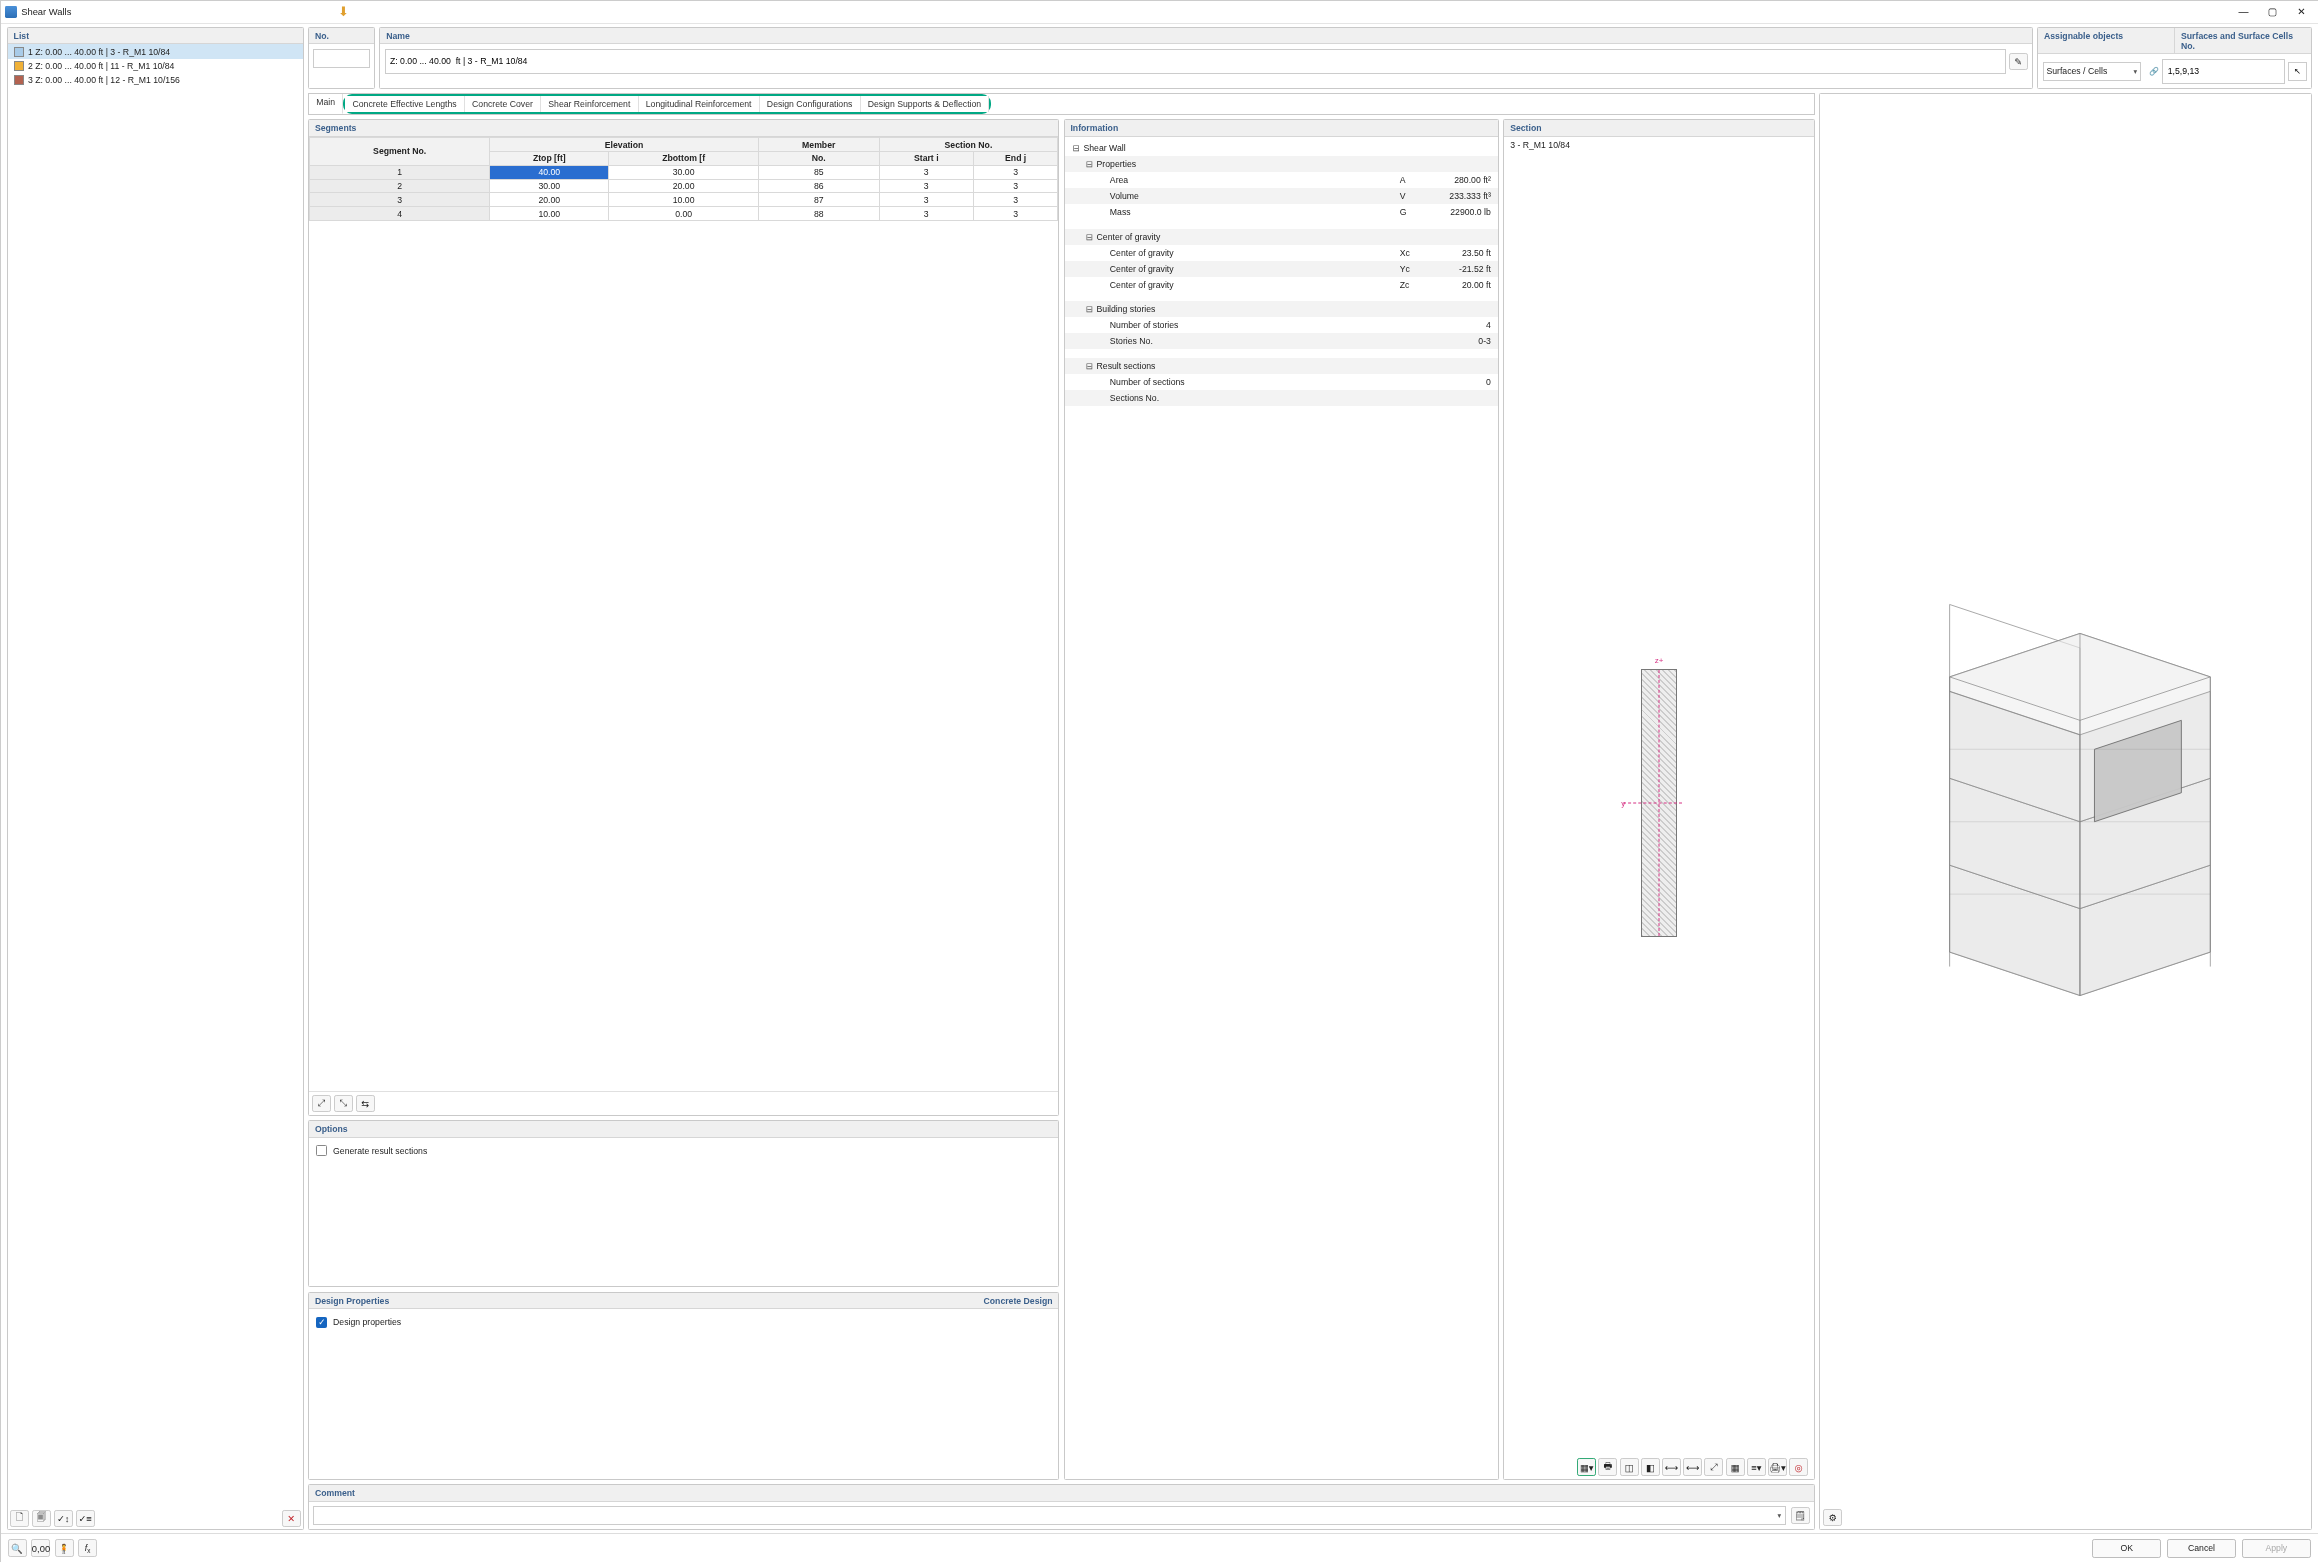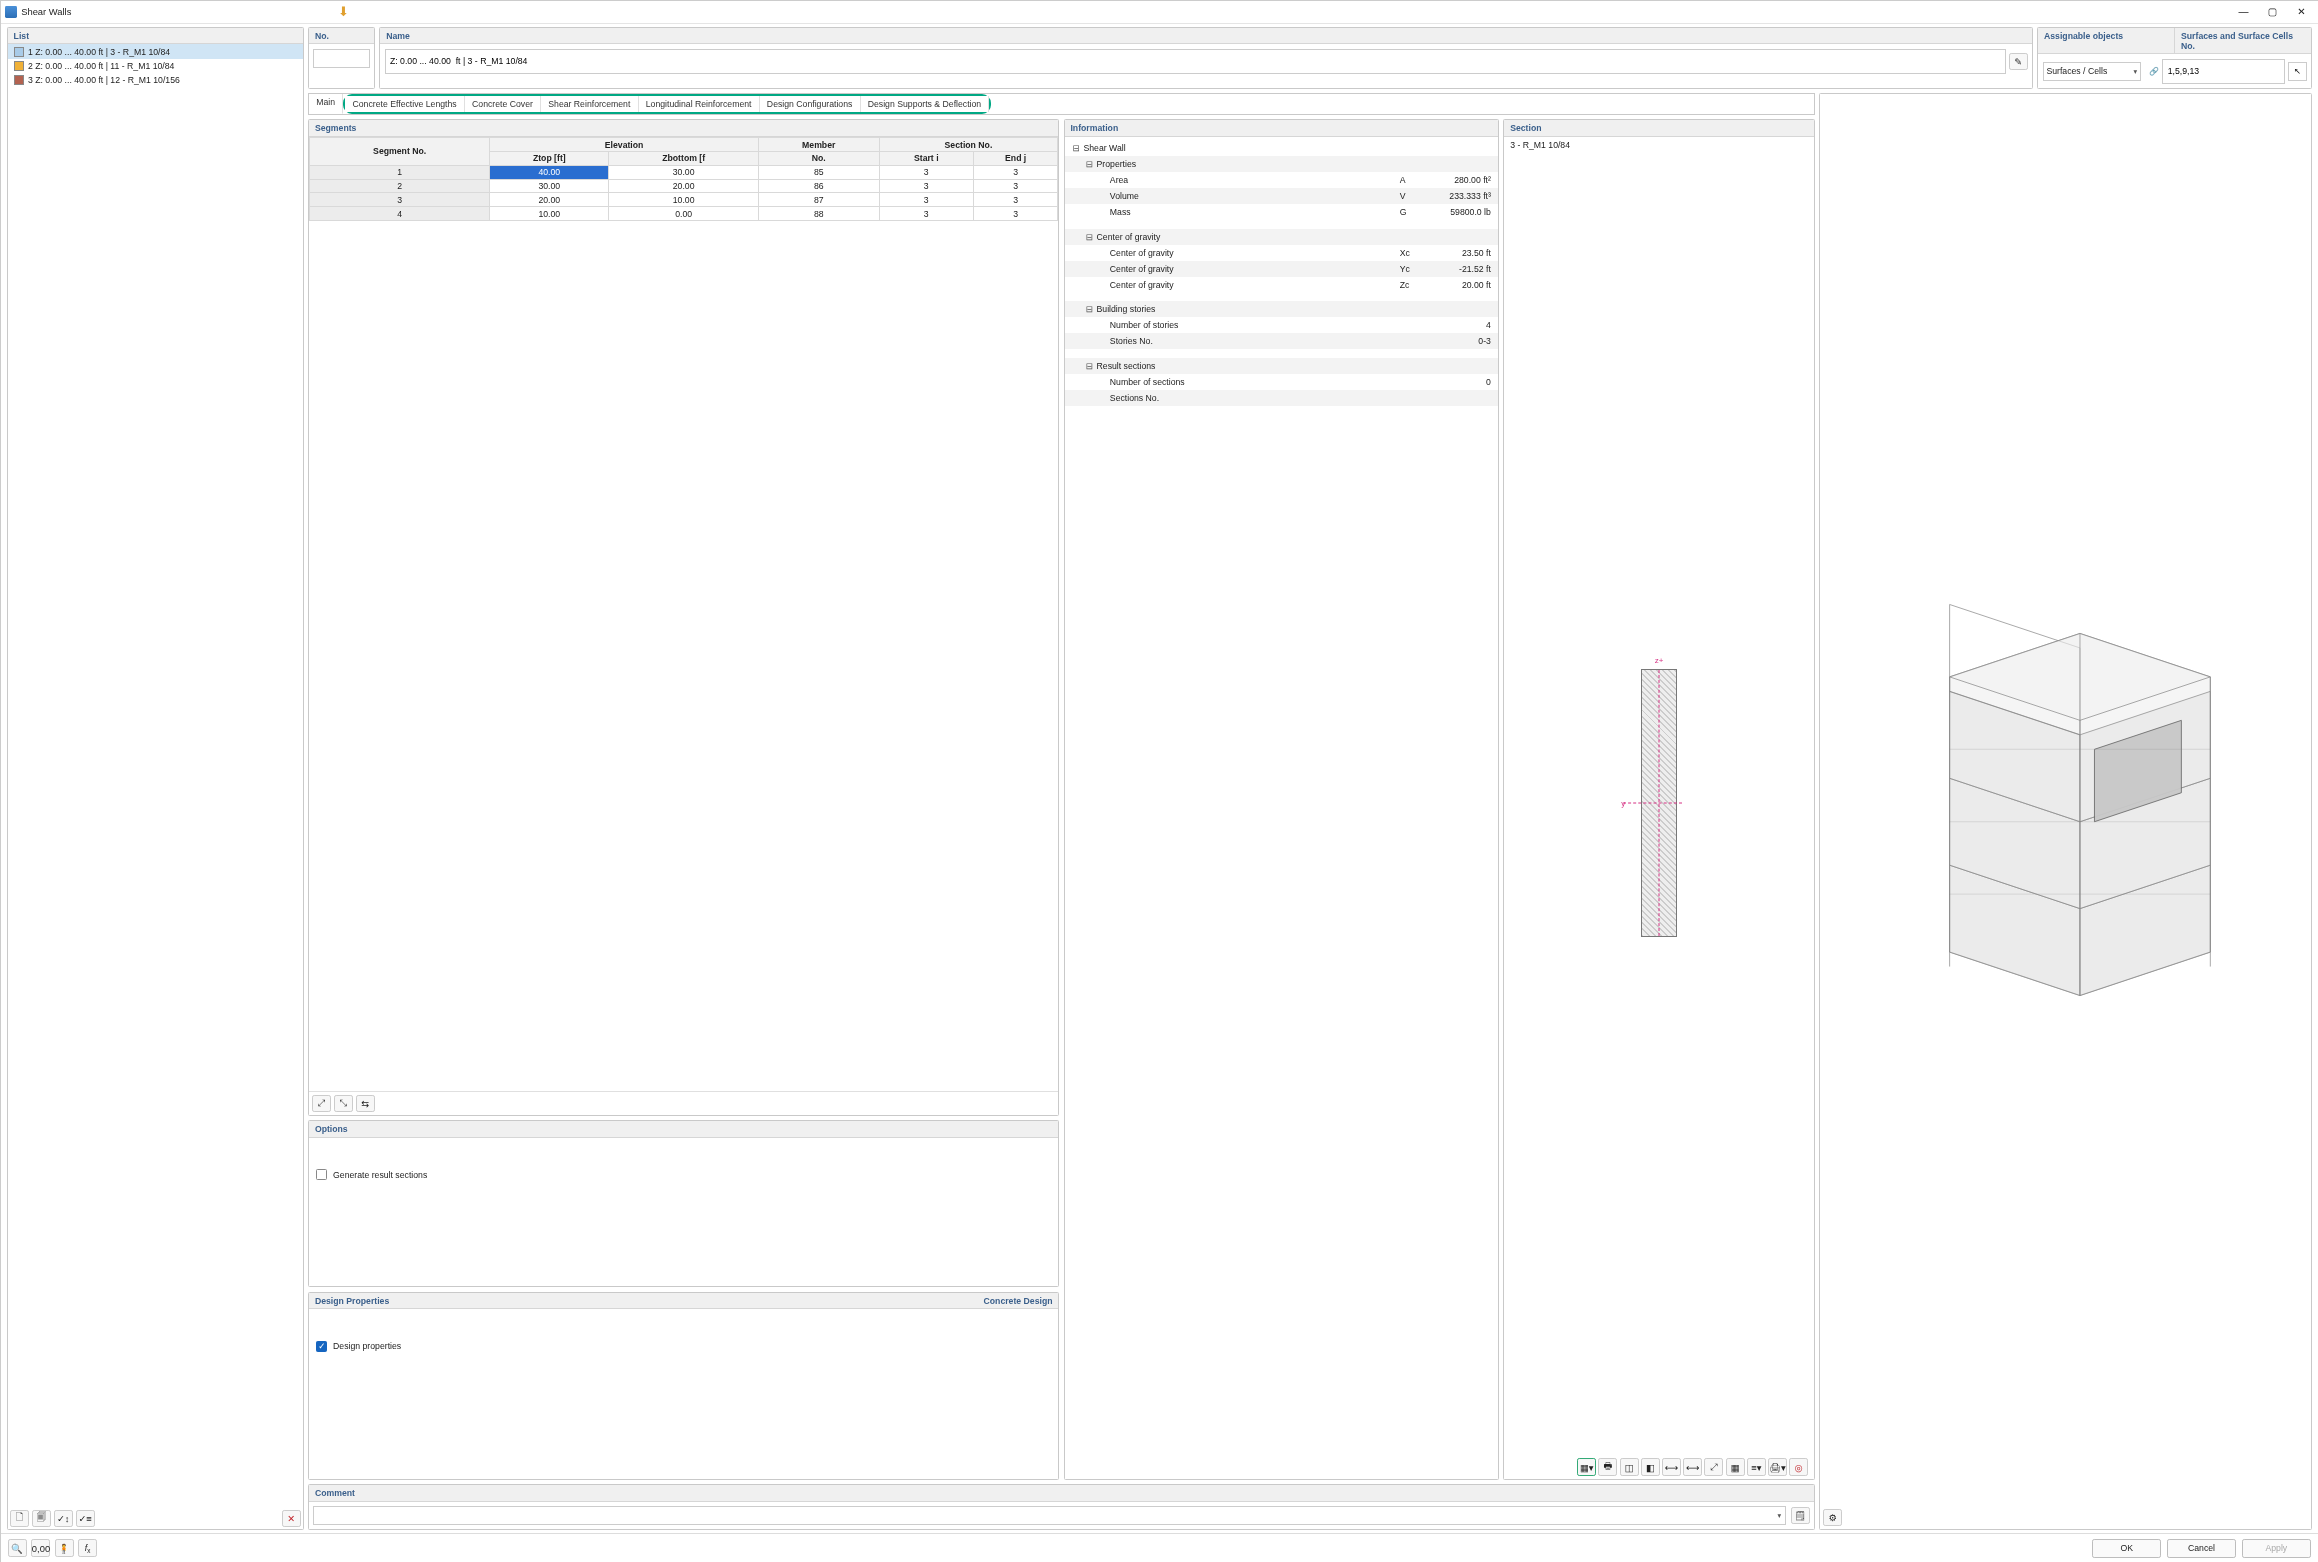--- a/index.html
+++ b/index.html
@@ -41,21 +41,21 @@
 .midrow { flex:1; display:flex; gap:4.3px; overflow:hidden;}
 .segments-col { flex:1; display:flex; flex-direction:column; gap:4.3px;}
 .segments-panel { flex:1; display:flex; flex-direction:column;}
 .segments-table { width:100%; border-collapse:collapse; font-size:8.7px;}
 .segments-table th,.segments-table td{ border:0.7px solid #d9d9d9; padding:1.4px 2.9px; text-align:center; background:#f2f2f2;}
 .segments-table td { background:#fff;}
 .segments-table td.rownum { background:#ececec;}
 .segments-table td.hl { background:#2a6ed0; color:#fff;}
 .seg-toolbar { padding:2.9px; display:flex; gap:2.9px; border-top:0.7px solid #e0e0e0;}
 .options-panel { height:167px;}
-.options-body { padding:7.2px;margin-top:24px;}
+.options-body { padding:7.2px;}
 .checkbox { display:flex; align-items:center; gap:5.8px;}
 .checkbox .box { width:11px;height:11px;border:0.7px solid #888;border-radius:1.4px;display:inline-flex;align-items:center;justify-content:center;}
 .checkbox.checked .box { background:#1565c0; border-color:#1565c0; color:#fff;}
 .design-panel { height:188px;}
 .design-header { display:flex; justify-content:space-between; padding:2.9px 5.8px; background:#f0f0f0; border-bottom:0.7px solid #d6d6d6;}
 .info-col { flex:1; display:flex; flex-direction:row; gap:4.3px;}
 .info-panel { flex:1.4; overflow:auto;}
 .info-tree { padding:2.9px 0;}
 .info-row { display:flex; align-items:center; padding:0.7px 4.3px; height:16px;}
 .info-row.alt { background:#f3f3f3;}
@@ -295,21 +295,21 @@
                   <div class="info-row alt">
                       <span class="info-pad" style="width:38px"></span>
                       <span class="info-label">Volume</span>
                       <span class="info-sym">V</span>
                       <span class="info-val">233.333 ft³</span>
                     </div>
                   <div class="info-row">
                       <span class="info-pad" style="width:38px"></span>
                       <span class="info-label">Mass</span>
                       <span class="info-sym">G</span>
-                      <span class="info-val">59800.0 lb</span>
+                      <span class="info-val">22900.0 lb</span>
                     </div>
                   <div class="info-row" style="height:8.7px"></div>
                   <div class="info-row alt">
                       <span class="info-pad" style="width:16px"></span>
                       <span class="info-tw">⊟</span>
                       <span class="info-label">Center of gravity</span>
                     </div>
                   <div class="info-row">
                       <span class="info-pad" style="width:38px"></span>
                       <span class="info-label">Center of gravity</span>

